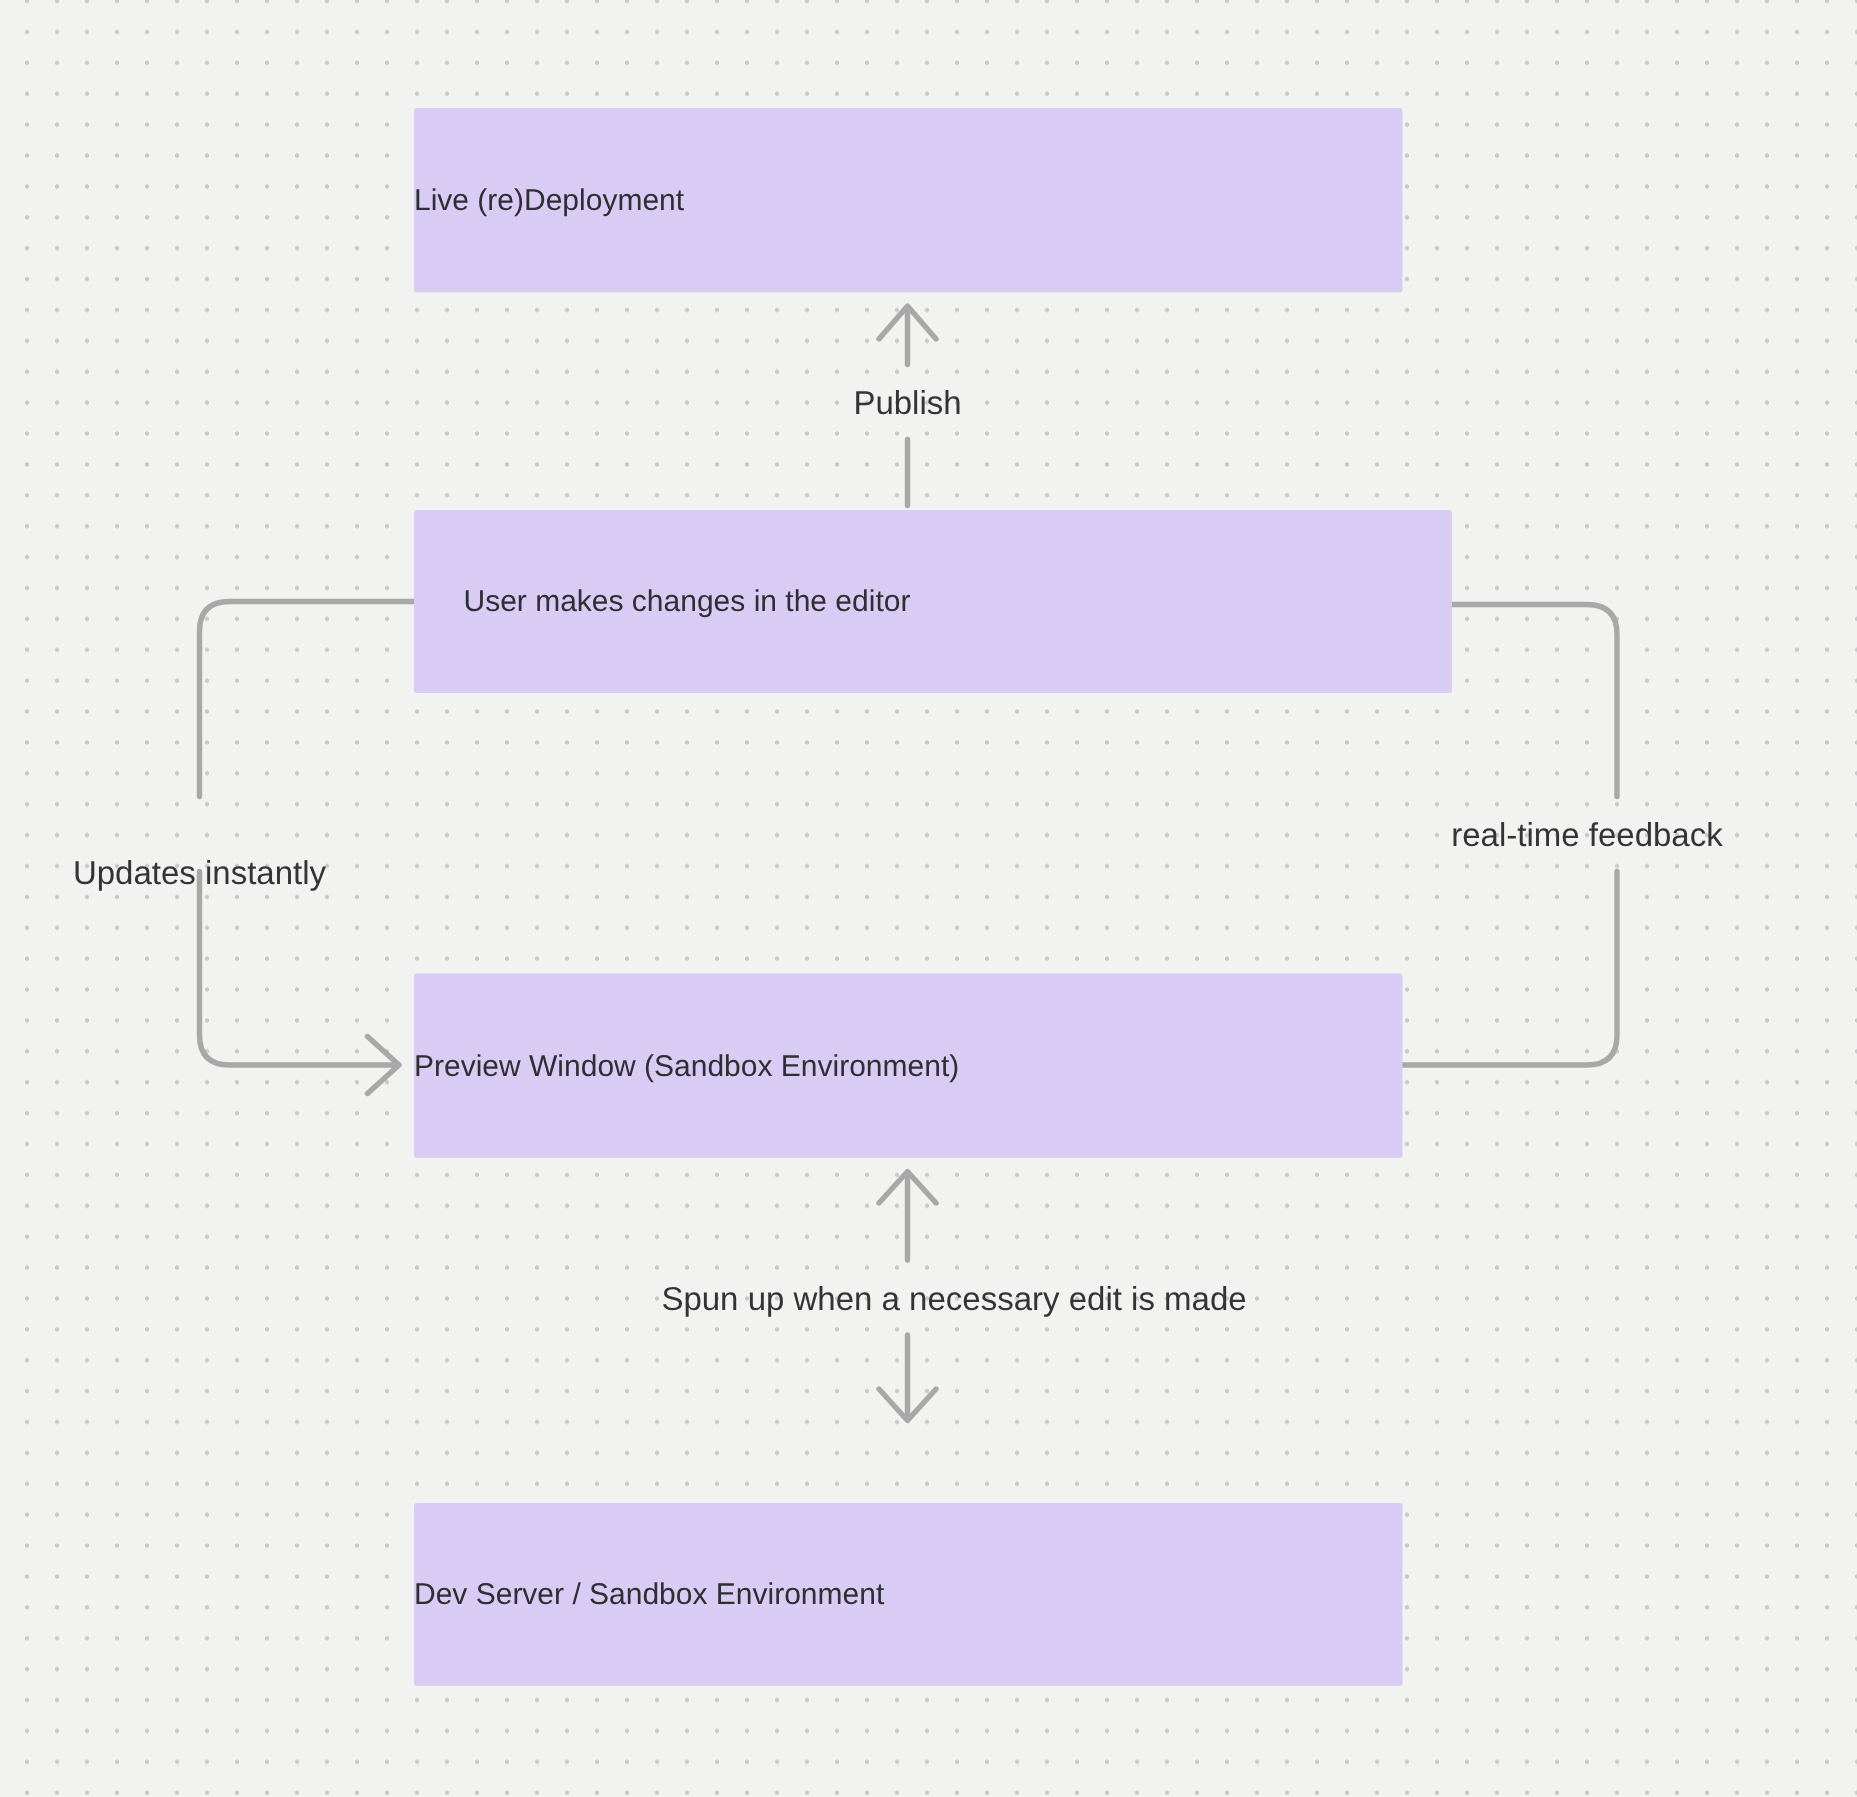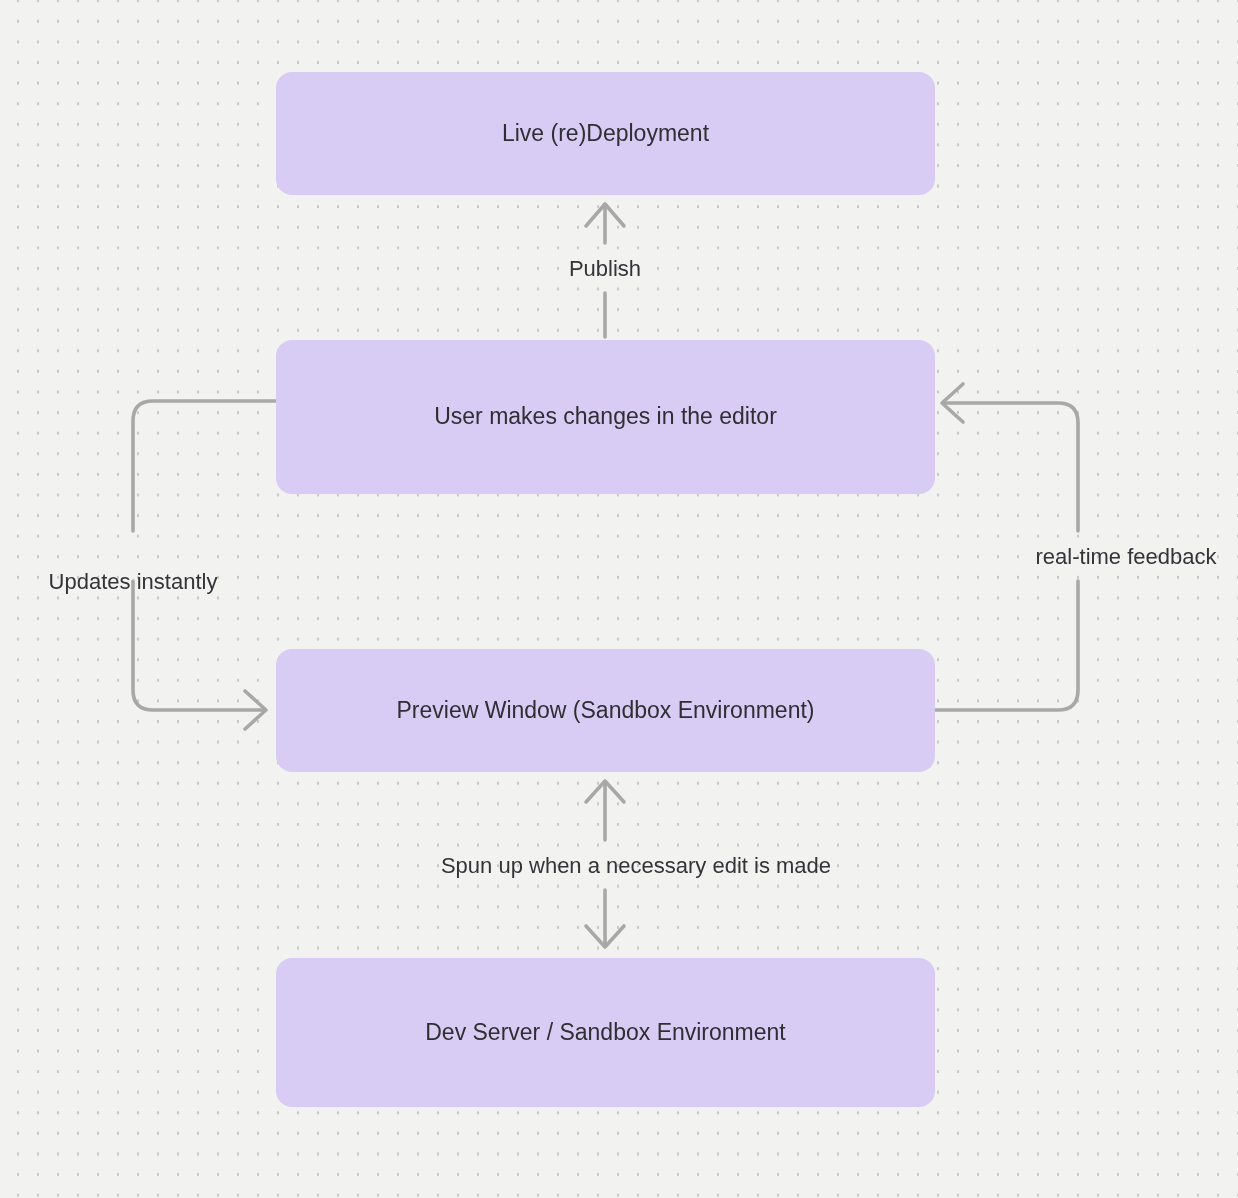--- a/index.html
+++ b/index.html
@@ -30,43 +30,43 @@
     stroke: var(--arrow, #a8a8a8);
     stroke-width: 3.6px;
     stroke-linecap: round;
     stroke-linejoin: round;
   }
   .node {
     position: absolute;
     left: 276px;
     width: 659px;
     background: var(--node-fill, #d8ccf4);
-    border-radius: 16px;
+    border-radius: 2px;
     display: flex;
     align-items: center;
-    justify-content: center;
+    justify-content: flex-start;
     text-align: center;
     color: var(--node-text, #2e2e33);
-    font-size: 23px;
+    font-size: 20px;
     line-height: 1.3;
   }
   .node-live    { top: 72px;  height: 123px; }
-  .node-editor  { top: 340px; height: 154px; }
+  .node-editor  { top: 340px; height: 122px; padding-left: 33px; }
   .node-preview { top: 649px; height: 123px; }
-  .node-dev     { top: 958px; height: 149px; }
+  .node-dev     { top: 1002px; height: 122px; }
   .edge-label {
     position: absolute;
     transform: translate(-50%, -50%);
     white-space: nowrap;
     color: var(--label-text, #343438);
     font-size: 22px;
   }
   .label-publish  { left: 605px;  top: 269px; }
   .label-updates  { left: 133px;  top: 582px; }
-  .label-feedback { left: 1126px; top: 557px; }
+  .label-feedback { left: 1058px; top: 557px; }
   .label-spunup   { left: 636px;  top: 866px; }
 </style>
 </head>
 <body>
 
 <div class="canvas">
 
   <svg class="edges" viewBox="0 0 1238 1198" xmlns="http://www.w3.org/2000/svg">
 
     <path d="M605 207 V243"></path>

